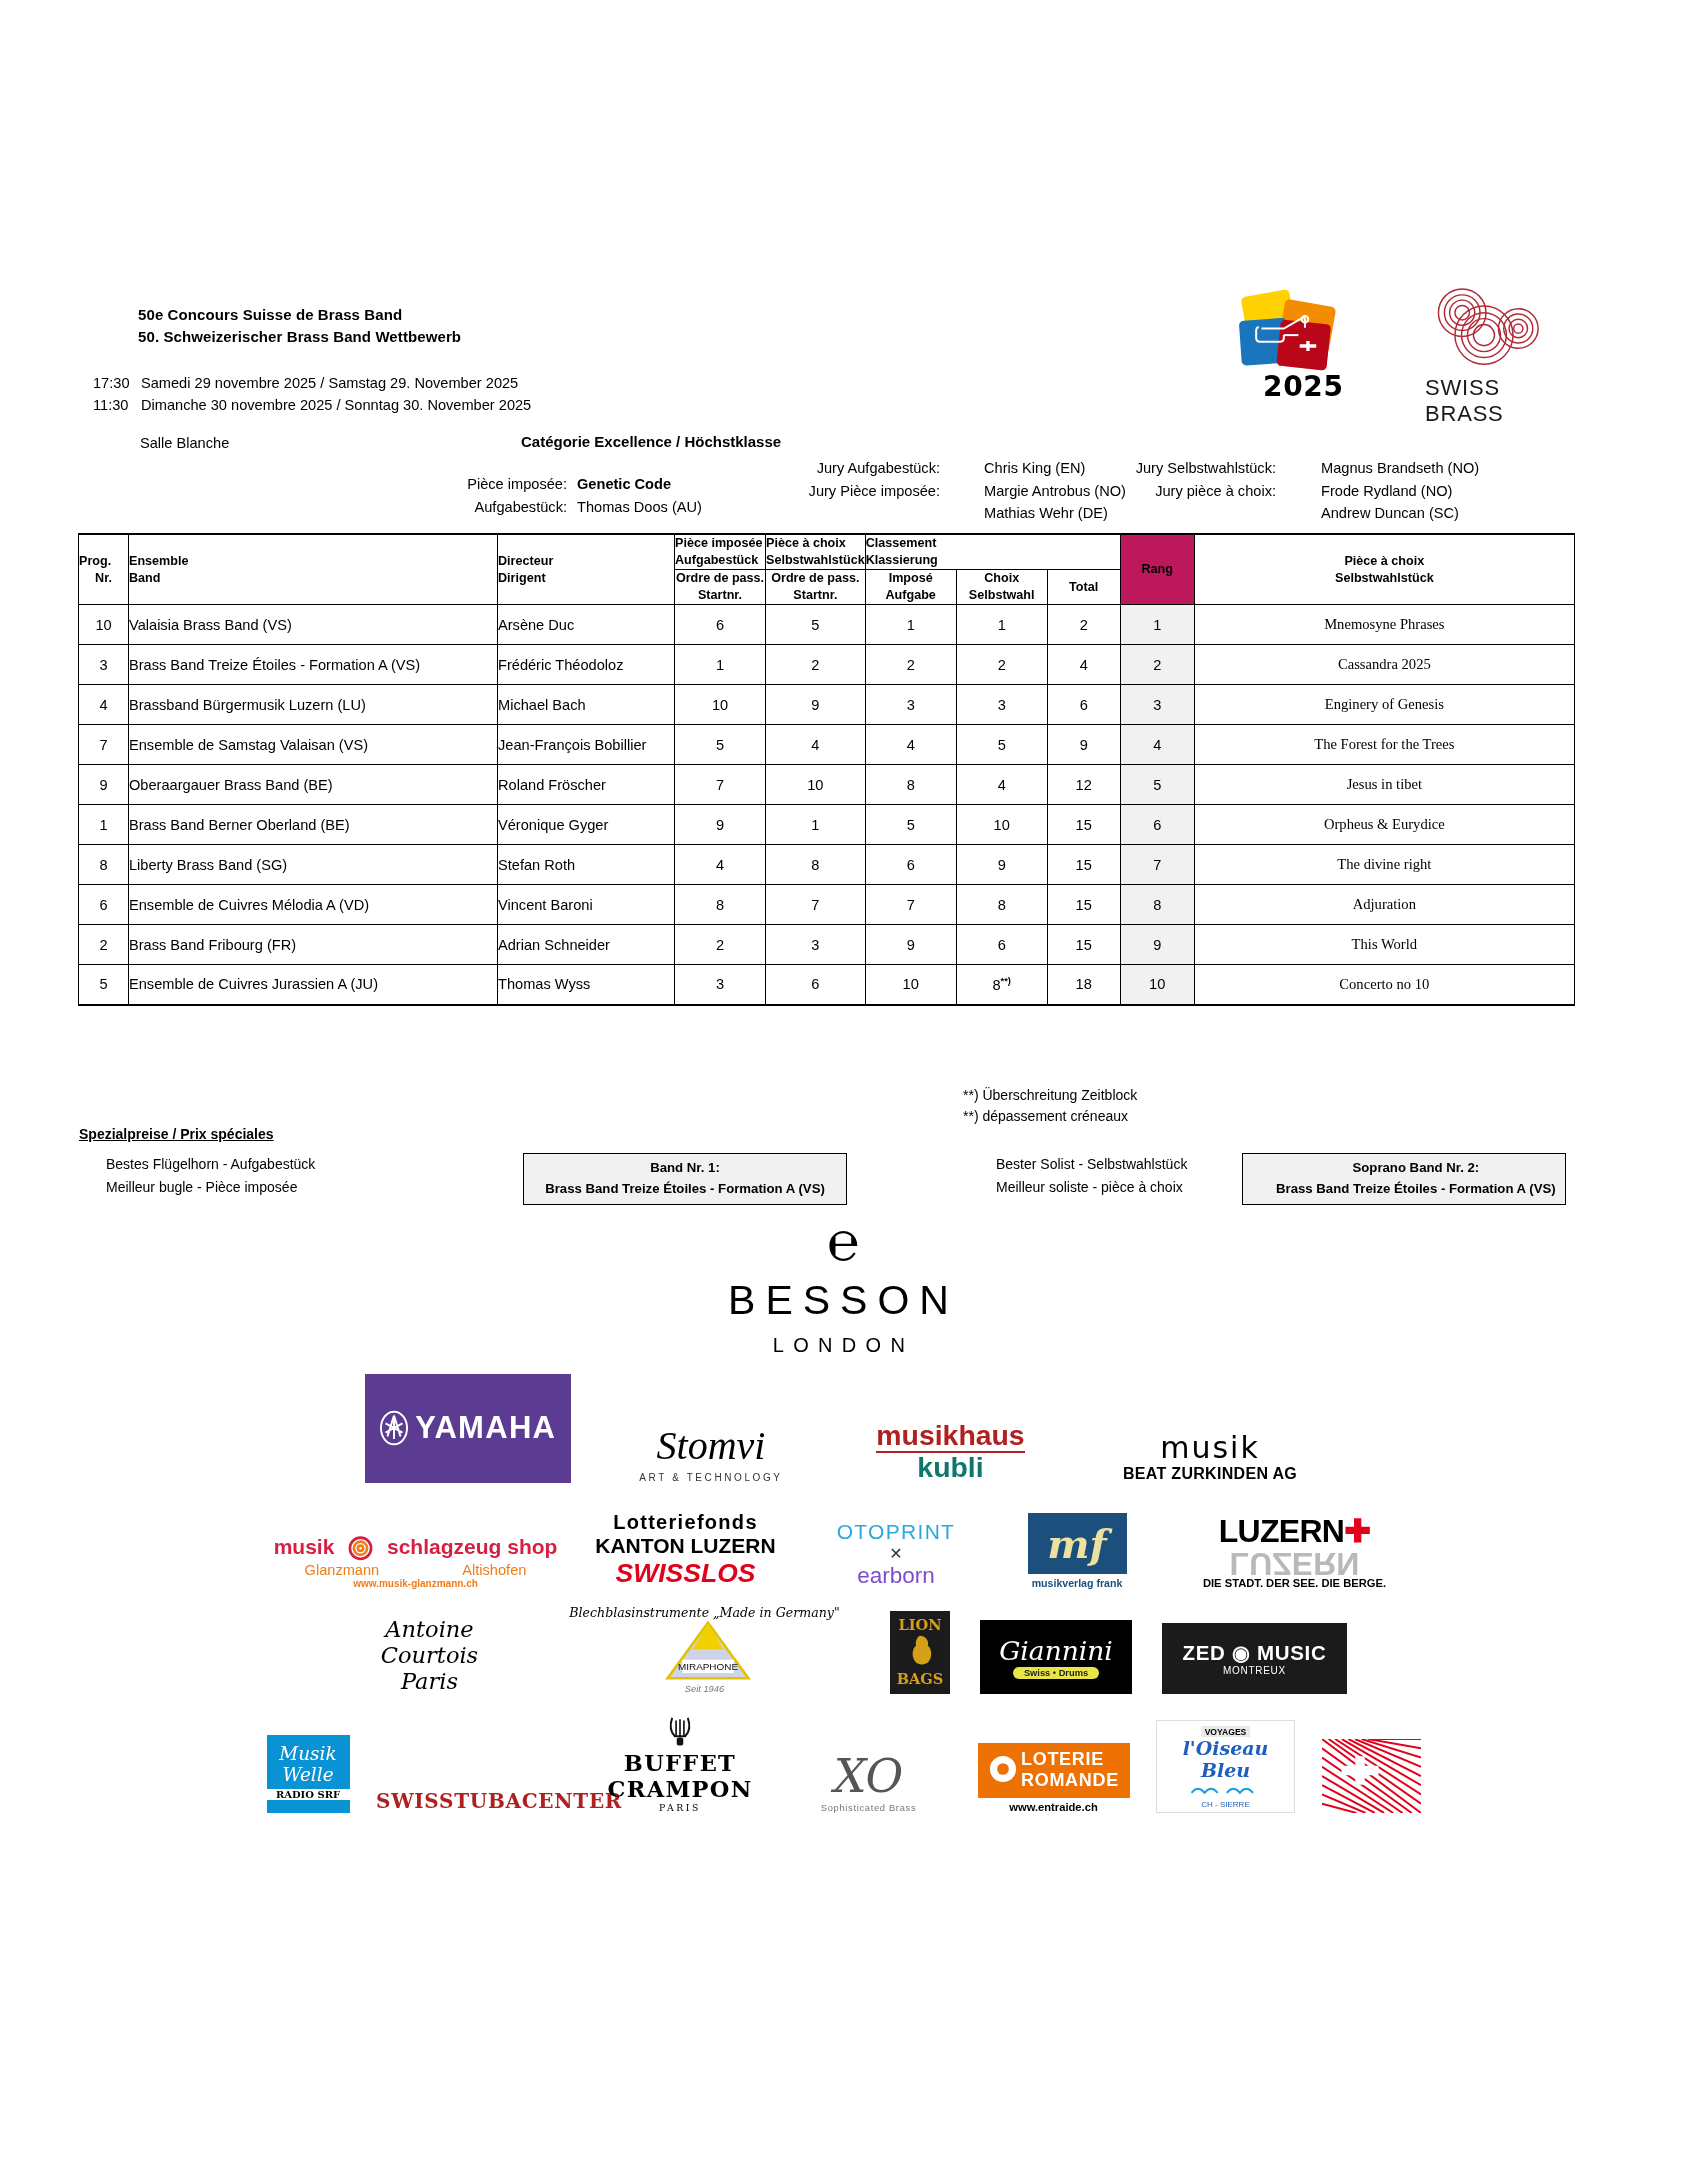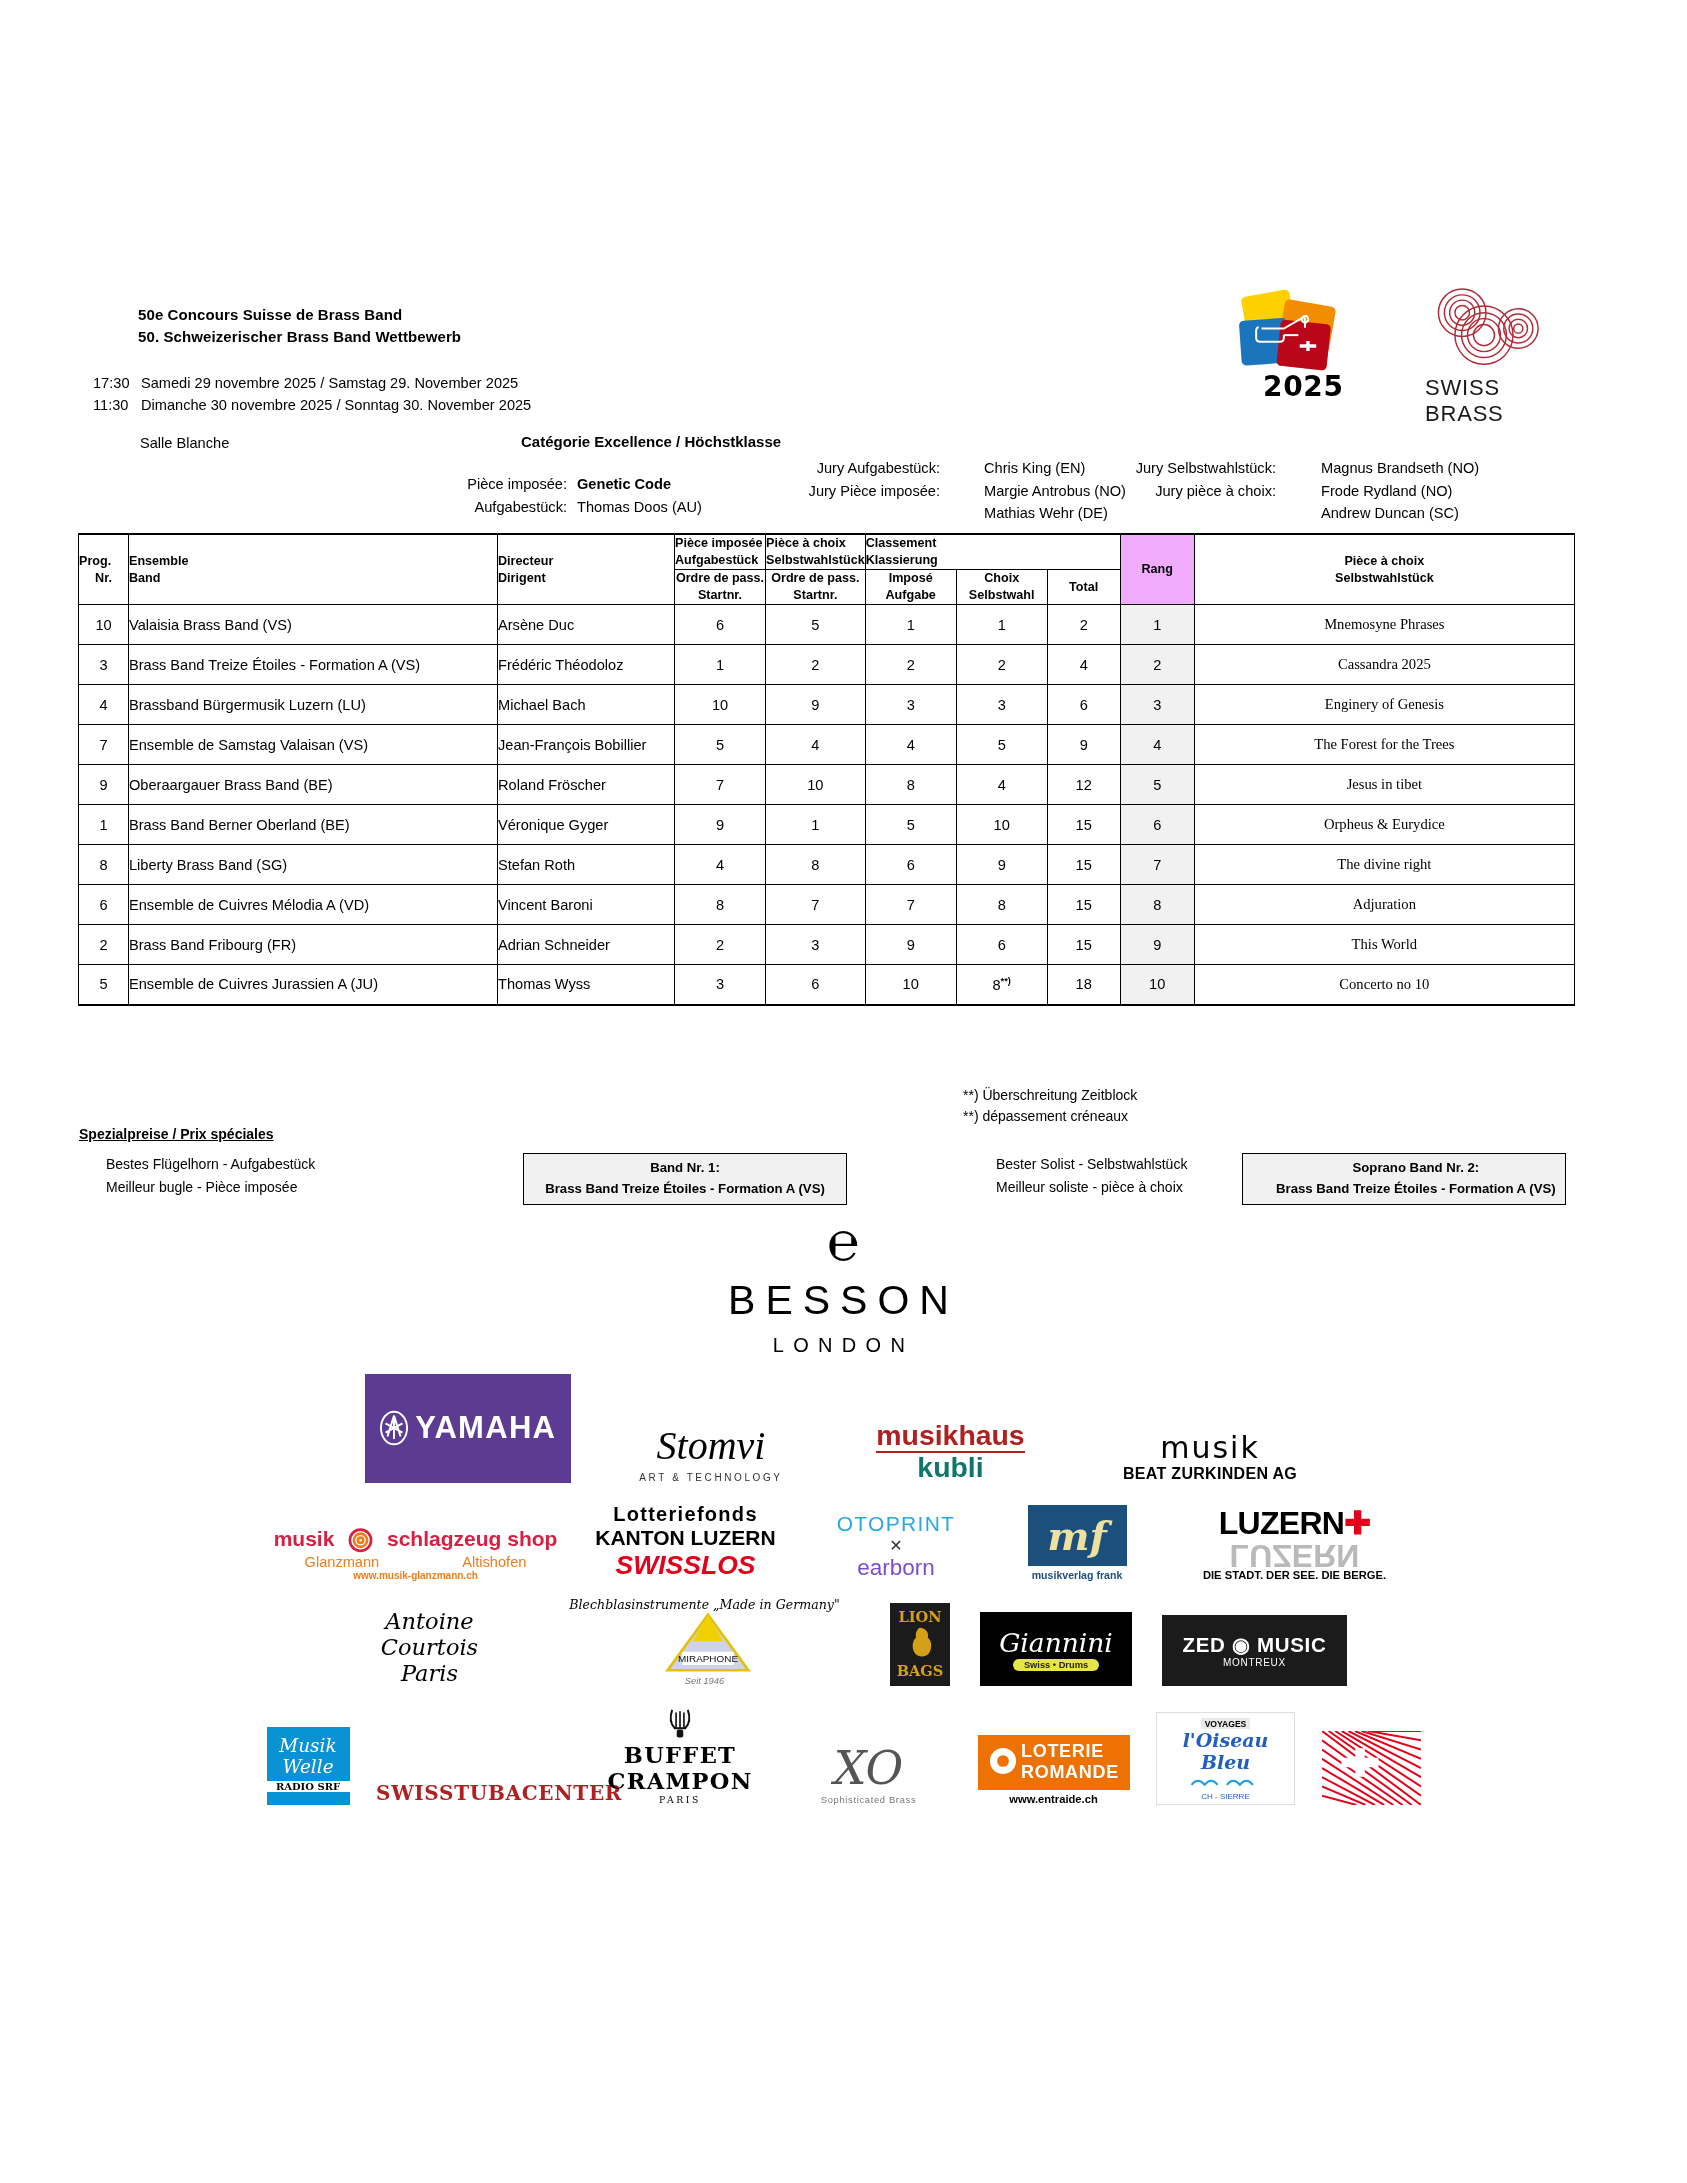--- a/index.html
+++ b/index.html
@@ -190,21 +190,21 @@
   .kubli-2 { color:#0f766e; font-size: 28.4px; font-weight:bold; line-height:1.05; border-top:2px solid #b02020; margin-top:2px;}
   .zurkinden { text-align:center; width: 225px; }
   .zurk-1 { font-size: 30px; letter-spacing:2px; font-family:"DejaVu Sans", sans-serif; }
   .zurk-2 { font-size: 16px; font-weight:bold; letter-spacing:0.3px; }
 
   .glanzmann { text-align:center; width: 284px; }
   .gz-main { font-size: 21px; font-weight:bold; }
   .gz-red { color:#d61f41; }
   .gz-or { color:#ef7d1a; }
   .gz-url { color:#ef7d1a; font-size:10px; font-weight:bold; }
-  .lotto { text-align:center; width: 198px; }
+  .lotto { text-align:center; width: 198px; margin-top: 8px; }
   .lotto-1 { font-size: 20px; font-weight:bold; letter-spacing:1.3px; }
   .lotto-2 { font-size: 21px; font-weight:bold; }
   .lotto-3 { color:#e2001a; font-size: 26.5px; font-weight:bold; font-style:italic; }
   .otoprint { text-align:center; width: 165px; }
   .oto-1 { color:#29a8e0; font-size: 21px; letter-spacing:1.3px; }
   .oto-x { font-size: 16px; color:#333; }
   .oto-2 { color:#7b4ccc; font-size: 22.5px; }
   .mfrank { text-align:center; width: 139px; }
   .mf-box { background:#1d4f7c; color:#ece1a0; font-family:"DejaVu Serif",serif; font-style:italic;
             font-size: 40px; font-weight:bold; width: 99px; height: 61px; display:flex;
@@ -366,21 +366,21 @@
           <div>Aufgabestück</div>
         </td>
         <td class="c-num hd-pad hdr-left">
           <div>Pièce à choix</div>
           <div>Selbstwahlstück</div>
         </td>
         <td class="hd-pad hdr-left" colspan="3">
           <div>Classement</div>
           <div>Klassierung</div>
         </td>
-        <td class="c-rang hd-center" rowspan="2" style="background:#f0abfc">Rang</td>
+        <td class="c-rang hd-center" rowspan="2" style="background:#be185d">Rang</td>
         <td class="hd-center" rowspan="2">
           <div>Pièce à choix</div>
           <div>Selbstwahlstück</div>
         </td>
       </tr>
       <tr class="thick-bottom">
         <td class="c-num hd-center">
           <div>Ordre de pass.</div>
           <div>Startnr.</div>
         </td>

